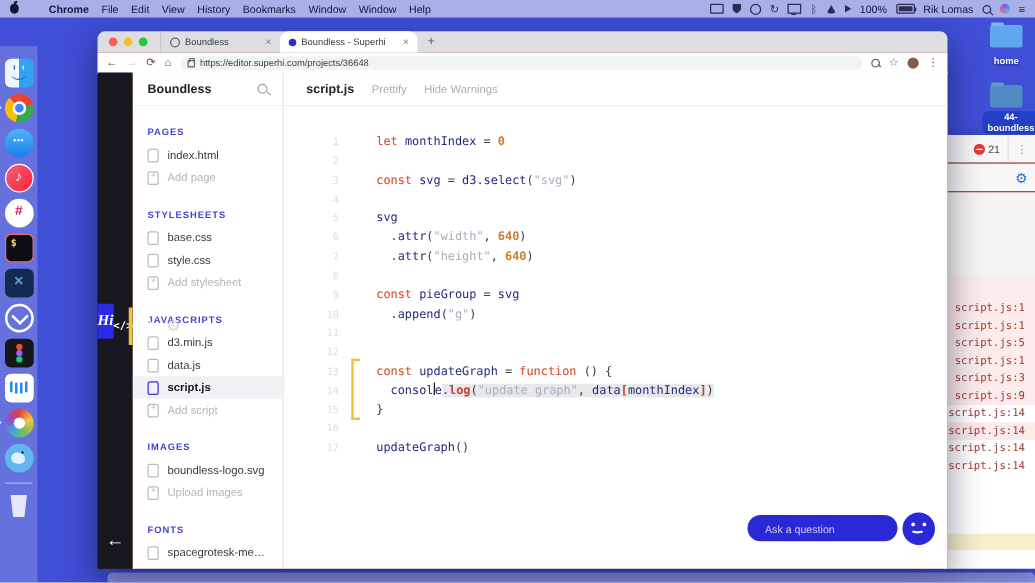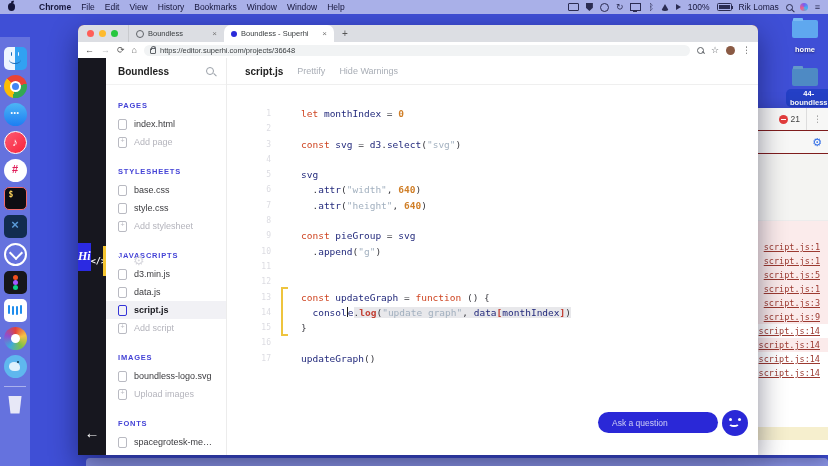--- a/index.html
+++ b/index.html
@@ -73,21 +73,21 @@
     box-shadow:0 6px 18px rgba(0,0,30,.35);font-family:"Liberation Sans",sans-serif}
   .bg-row{height:22px;border-bottom:1px solid #7f1d1d;background:#f7f7f6;display:flex;align-items:center;justify-content:flex-end}
   .err-badge{width:9px;height:9px;border-radius:50%;background:#e23c3c;position:relative;margin-right:3px}
   .err-badge::after{content:"";position:absolute;left:2px;top:4px;width:5px;height:1.5px;background:#fff}
   .err-count{font-size:8.5px;color:#444;margin-right:6px}
   .vdots{border-left:1px solid #ddd;height:100%;display:flex;align-items:center;padding:0 6px;color:#888;font-size:9px}
   .gear{color:#2e6be5;font-size:11px;margin-right:6px}
   .bg-preview{height:66px;background:#f4f4f2;border-bottom:1px solid #ececec}
   .crow{height:14px;display:flex;align-items:center;justify-content:flex-end;padding-right:8px}
   .crow.pink{background:#fbebeb}
-  .crow a{font:8.5px "DejaVu Sans Mono",monospace;color:#9c3a31;text-decoration:underline}
+  .crow a{font:8.5px "DejaVu Sans Mono",monospace;color:#9c3a31;}
   .cspacer{height:19px;background:#fbebeb}
   .yellowband{position:absolute;left:0;right:0;top:319px;height:13px;background:#f6efce}
   
   .win{position:absolute;left:78px;top:25px;width:680px;height:430px;border-radius:6px 6px 0 0;z-index:3;
     box-shadow:0 10px 28px rgba(0,0,30,.45);background:#7f1d1d}
   .tabstrip{height:17px;background:#dcdee3;border-radius:6px 6px 0 0;display:flex;align-items:center}
   .lights{display:flex;gap:5px;margin:0 10px 0 9px}
   .light{width:7px;height:7px;border-radius:50%}
   .l-red{background:#ff5e57}.l-yel{background:#febb2e}.l-grn{background:#27c73f}
   .tab{height:17px;display:flex;align-items:center;gap:4px;padding:0 7px;font-size:7.5px;color:#3c4043;box-sizing:border-box}

